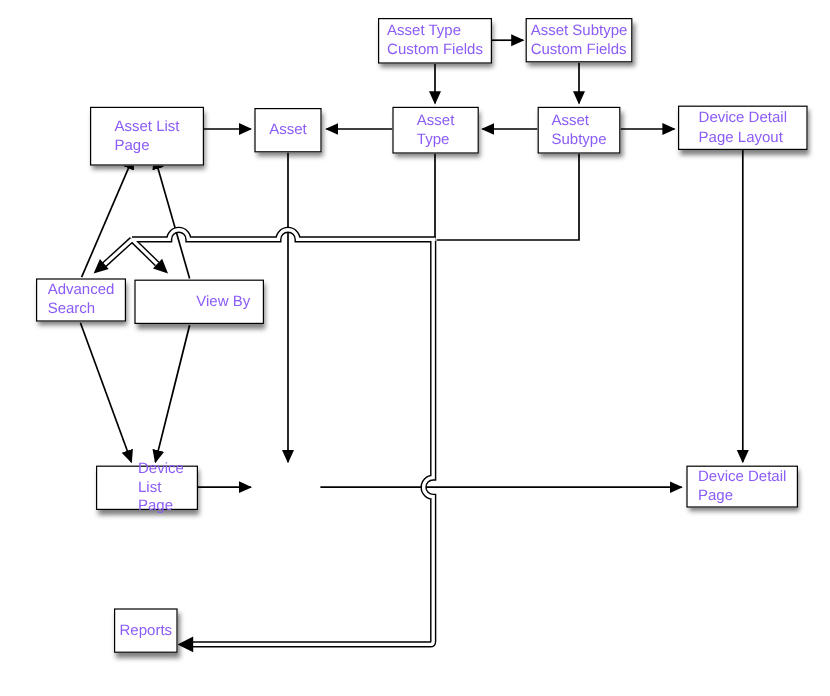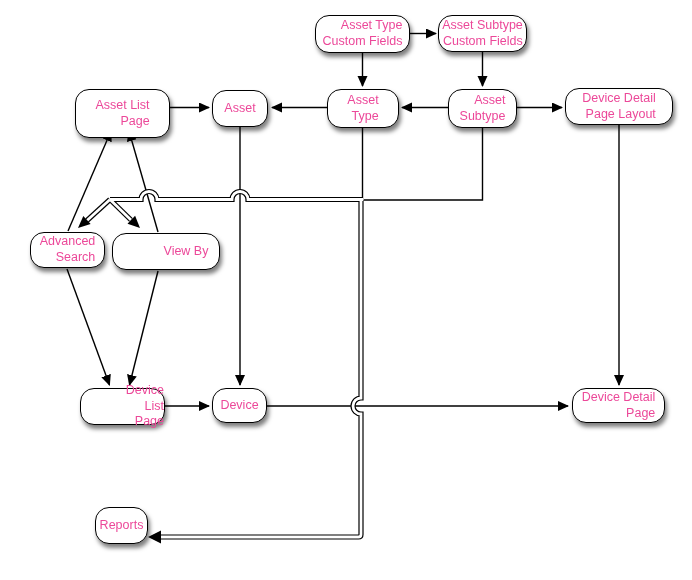--- a/index.html
+++ b/index.html
@@ -1,25 +1,25 @@
 <!DOCTYPE html>
 <html><head>
 <meta charset="utf-8">
 <style>
   html,body { margin:0; padding:0; background:#ffffff; }
   #stage { position:relative; width:692px; height:580px; background:#ffffff; overflow:hidden;
            font-family:"Liberation Sans", sans-serif; }
   #edges { position:absolute; left:0; top:0; z-index:1; }
   #nodes { position:absolute; left:0; top:0; width:100%; height:100%; z-index:2; pointer-events:none; }
   .node { position:absolute; background:#ffffff; border:1.6px solid #000;
-          border-radius:14px; box-sizing:border-box;
+          border-radius:0; box-sizing:border-box;
           box-shadow:2px 4px 4px rgba(0,0,0,0.5);
           display:flex; align-items:center; justify-content:center;
-          text-align:right; white-space:pre-line;
-          font:12.5px/1.25 "Liberation Sans", sans-serif; color:#ec4899; }
+          text-align:left; white-space:pre-line;
+          font:12.5px/1.25 "Liberation Sans", sans-serif; color:#8b5cf6; }
   .thin  { stroke:#000; stroke-width:1.4; fill:none; }
   .dblk  { stroke:#000; stroke-width:5.2; fill:none; }
   .dwht  { stroke:#fff; stroke-width:2.8; fill:none; }
   .head  { fill:#000; stroke:none; }
 </style>
 </head>
 <body>
 
 <div id="stage">
 
@@ -80,18 +80,17 @@
 Type</div>
       <div class="node" style="left: 448px; top: 89px; width: 69px; height: 39px;">Asset
 Subtype</div>
       <div class="node" style="left: 565px; top: 88px; width: 108px; height: 37px;">Device Detail
 Page Layout</div>
       <div class="node" style="left: 20px; top: 232px; width: 75px; height: 36px; margin-left: 10px;">Advanced
 Search</div>
       <div class="node" style="left: 112px; top: 233px; width: 108px; height: 37px; padding-left: 40px;">View By</div>
       <div class="node" style="left: 80px; top: 388px; width: 85px; height: 37px; padding-left: 34px;">Device List
 Page</div>
-      <div class="node" style="left: 212px; top: 388px; width: 55px; height: 35px;">Device</div>
       <div class="node" style="left: 572px; top: 388px; width: 93px; height: 35px;">Device Detail
 Page</div>
       <div class="node" style="left: 95px; top: 507px; width: 53px; height: 37px;">Reports</div>
     </div>
 </div>
 
 </body></html>

